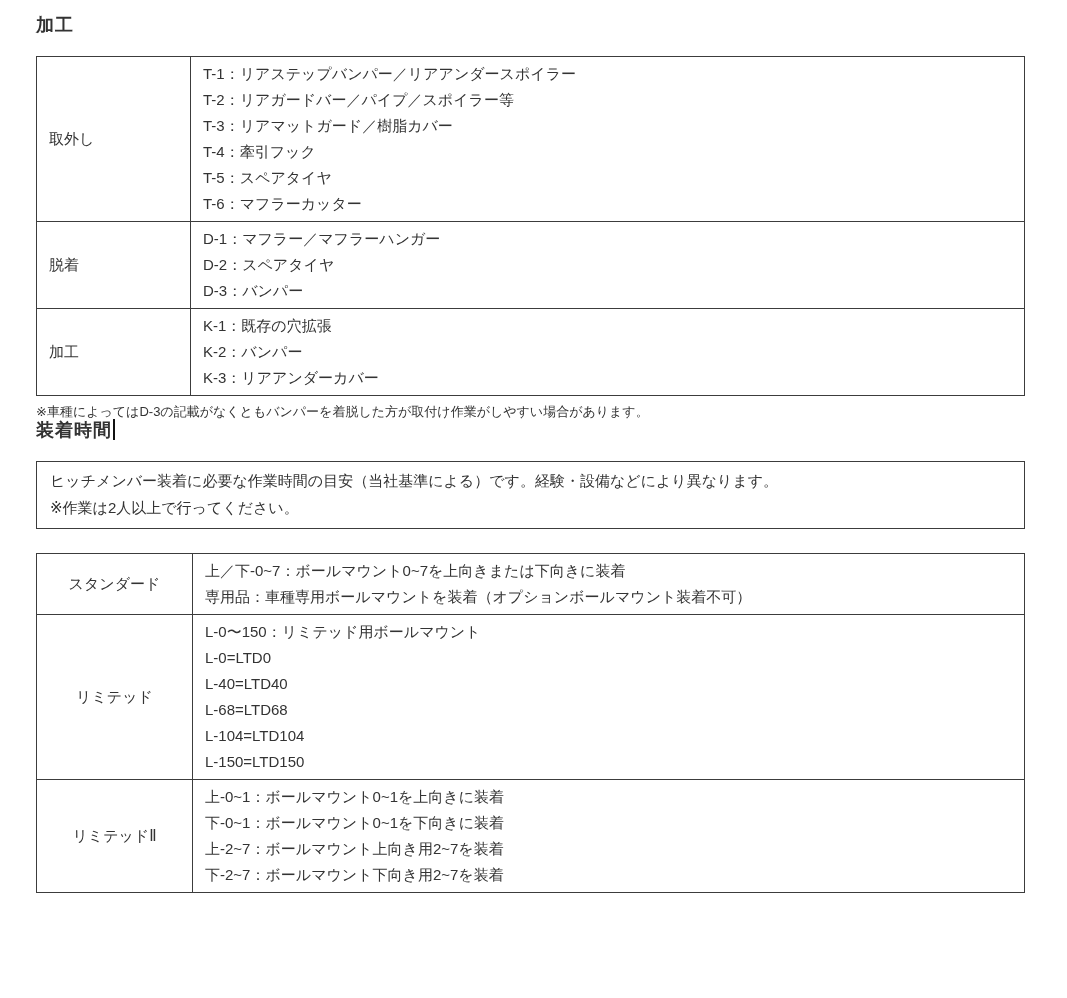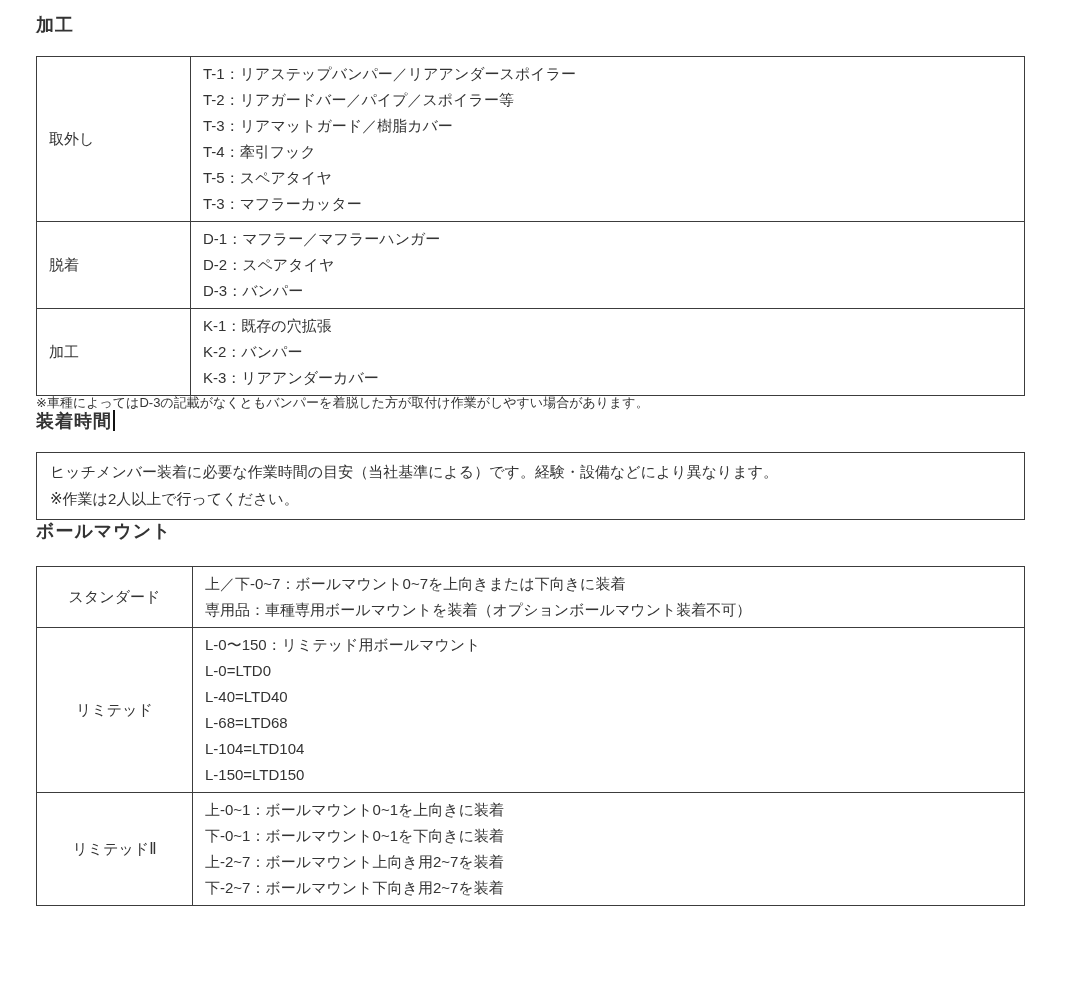--- a/index.html
+++ b/index.html
@@ -55,20 +55,21 @@
   table.t2 td.label-cell { width: 156px; text-align: center; }
   .cell-line {
     line-height: 26px;
     white-space: nowrap;
   }
   .label-text { line-height: 26px; }
   .tbl-margin-top-1 { margin-top: 20px; }
   .note {
     font-size: 13px;
     line-height: 14px;
+    margin-top: 9px;
     color: var(--text);
   }
   .h-install { margin-top: 23px; }
   .info-box {
     margin-top: 20px;
     width: 989px;
     border: 1px solid var(--border);
     padding: 5px 13px 7px 13px;
   }
   .info-line {
@@ -91,21 +92,21 @@
         <tr>
       <td class="label-cell">
         <div class="label-text">取外し</div>
       </td>
       <td>
         <div class="cell-line">T-1：リアステップバンパー／リアアンダースポイラー</div>
         <div class="cell-line">T-2：リアガードバー／パイプ／スポイラー等</div>
         <div class="cell-line">T-3：リアマットガード／樹脂カバー</div>
         <div class="cell-line">T-4：牽引フック</div>
         <div class="cell-line">T-5：スペアタイヤ</div>
-        <div class="cell-line">T-3：マフラーカッター</div>
+        <div class="cell-line">T-6：マフラーカッター</div>
       </td>
     </tr>
     <tr>
       <td class="label-cell">
         <div class="label-text">脱着</div>
       </td>
       <td>
         <div class="cell-line">D-1：マフラー／マフラーハンガー</div>
         <div class="cell-line">D-2：スペアタイヤ</div>
         <div class="cell-line">D-3：バンパー</div>
@@ -126,21 +127,20 @@
 
   <div class="note">※車種によってはD-3の記載がなくともバンパーを着脱した方が取付け作業がしやすい場合があります。</div>
 
   <h2 class="sec-heading h-install"><span>装着時間</span><span class="caret"></span></h2>
 
   <div class="info-box">
     <div class="info-line">ヒッチメンバー装着に必要な作業時間の目安（当社基準による）です。経験・設備などにより異なります。</div>
     <div class="info-line">※作業は2人以上で行ってください。</div>
   </div>
 
-  <h2 class="sec-heading h-ballmount">ボールマウント</h2>
 
   <table class="doc-table t2 tbl-margin-top-2">
     <tbody>
         <tr>
       <td class="label-cell">
         <div class="label-text">スタンダード</div>
       </td>
       <td>
         <div class="cell-line">上／下-0~7：ボールマウント0~7を上向きまたは下向きに装着</div>
         <div class="cell-line">専用品：車種専用ボールマウントを装着（オプションボールマウント装着不可）</div>

